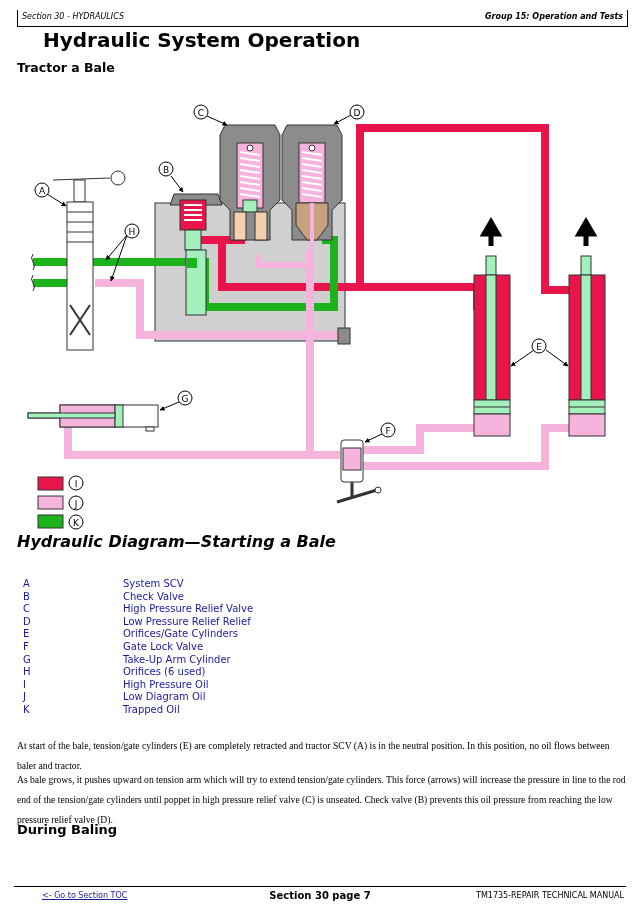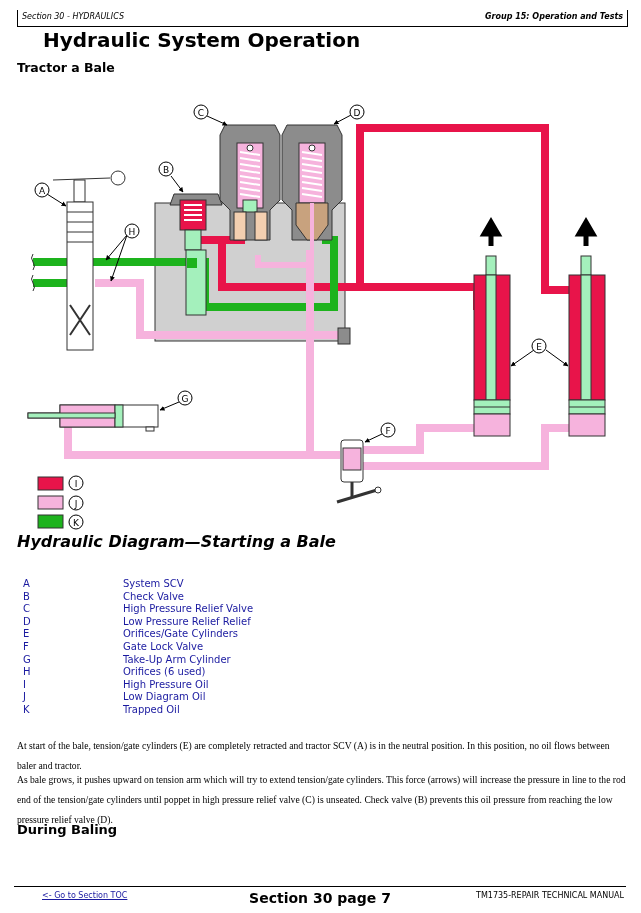--- a/index.html
+++ b/index.html
@@ -16,21 +16,21 @@
   .legend { position: absolute; left: 23px; top: 578px; font-size: 10px; color: #1a1aa0; }
   .legend-head { font-weight: bold; color: #1a1aa0; height: 13px; }
   .legend-row { display: flex; height: 12.6px; line-height: 12.6px; }
   .legend-key { width: 100px; }
   .para { position: absolute; left: 17px; width: 610px; font-size: 9.6px; line-height: 20px; margin: 0; font-family: Liberation Serif, serif; }
   .p1 { top: 736px; }
   .p2 { top: 770px; }
   .sub2 { position: absolute; left: 17px; top: 822px; font-size: 13px; font-weight: bold; margin: 0; }
   .ftr { position: absolute; left: 14px; top: 886px; width: 612px; border-top: 1px solid #000; height: 20px; }
   .ftr-left { position: absolute; left: 4px; top: 4px; font-size: 8px; color: #1a1aa0; text-decoration: underline; cursor: pointer; margin-left: 24px; }
-  .ftr-center { position: absolute; left: 0; right: 0; top: 3px; text-align: center; font-size: 14px; font-weight: bold; }
+  .ftr-center { position: absolute; left: 0; right: 0; top: 3px; text-align: center; font-size: 10px; font-weight: bold; }
   .ftr-right { position: absolute; right: 2px; top: 4px; font-size: 8px; }
   svg text { font-family: "DejaVu Sans", sans-serif; }
 </style>
 </head>
 <body>
 
 <div class="hdr">
   <span class="hdr-left">Section 30 - HYDRAULICS</span>
   <span class="hdr-right">Group 15: Operation and Tests</span>
 </div>

